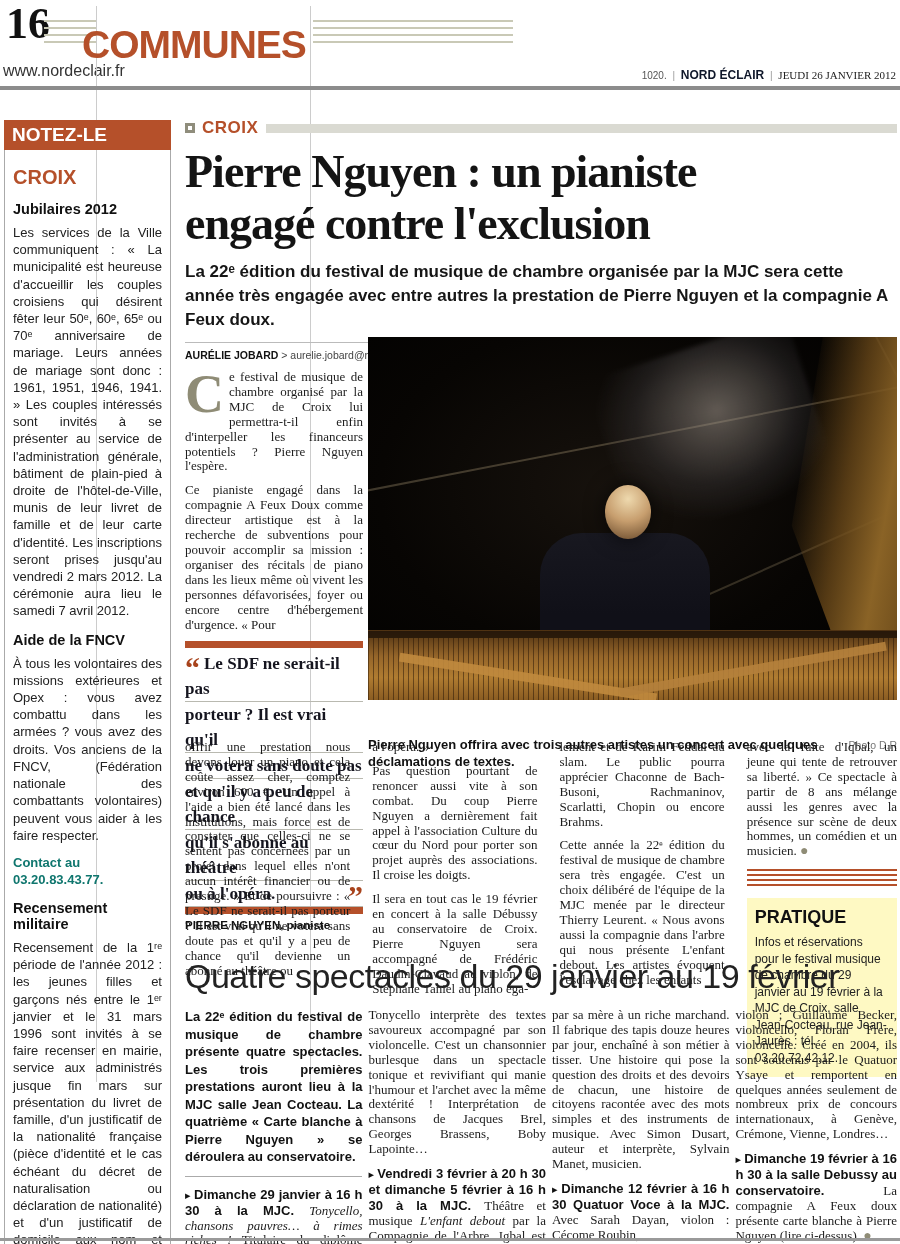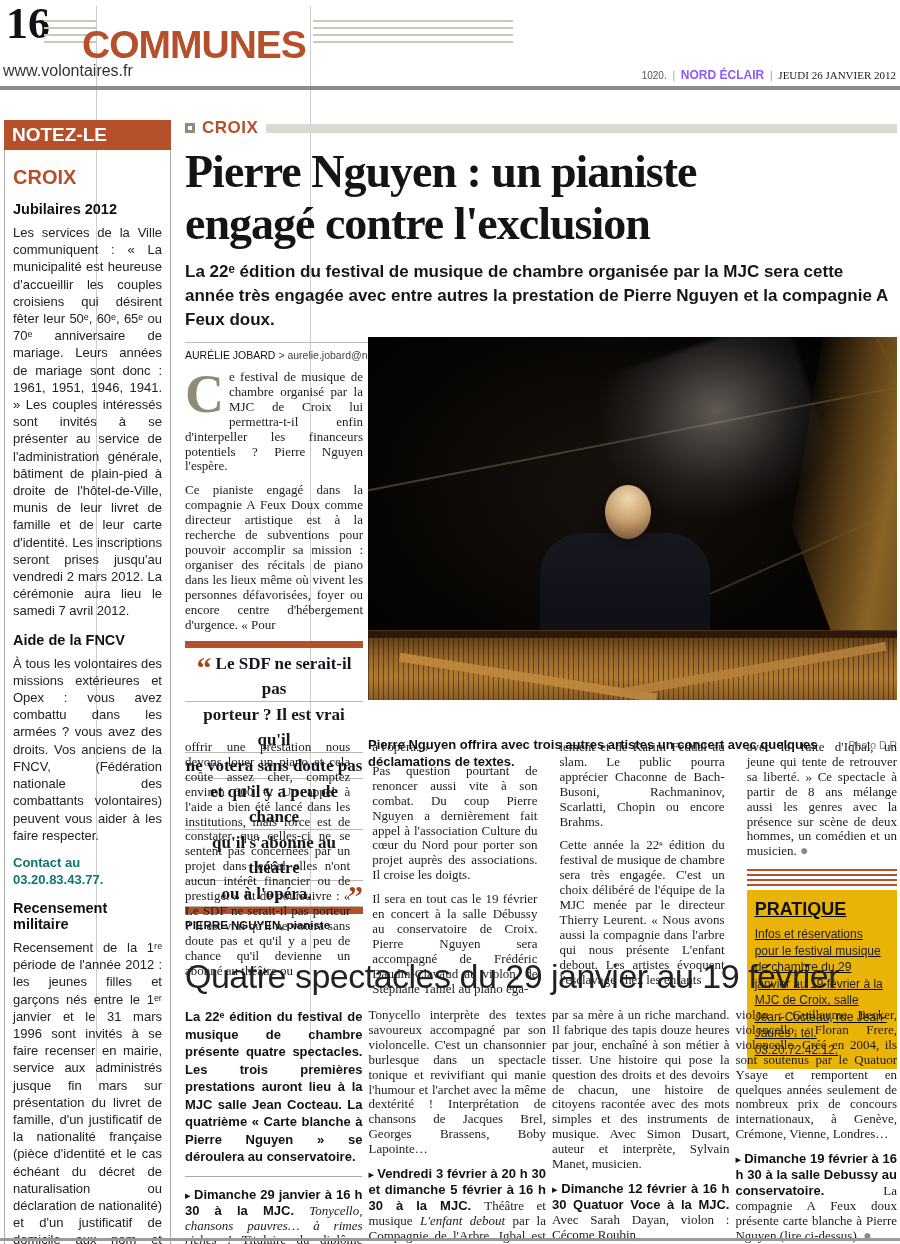--- a/index.html
+++ b/index.html
@@ -14,21 +14,21 @@
   
   .pagenum{position:absolute;left:6px;top:0px;font:bold 44px/48px var(--serif);color:#111;}
   .hlines{position:absolute;background:repeating-linear-gradient(180deg,#c9c9b6 0 2px,transparent 2px 7px);height:23px;}
   .hl-left{left:44px;top:20px;width:52px;}
   .hl-right{left:313px;top:20px;width:200px;}
   .siteurl{position:absolute;left:3px;top:62px;font:16px var(--sans);color:#333;}
   .vsep{position:absolute;top:6px;bottom:162px;width:1px;background:#ccc;}
   .communes{position:absolute;left:82px;top:24px;width:213px;text-align:center;
     font:bold 39px/42px var(--sans);letter-spacing:-1px;color:var(--accent);}
   .issue{position:absolute;right:4px;top:68px;font:10px var(--sans);color:#555;}
-  .issue .mast{font:bold 12px var(--sans);color:#8b5cf6;margin-top:33px;}
+  .issue .mast{font:bold 12px var(--sans);color:#0f172a;margin-top:33px;}
   .issue .idate{font:11px var(--serif);color:#222;}
   .issue .sep{color:#999;padding:0 3px;}
   .hrule{position:absolute;left:0;top:86px;width:900px;height:4px;background:#8c8c8c;}
   .pagebottomrule{position:absolute;left:0;top:1238px;width:900px;height:3px;background:#9a9a9a;}
 
   
   .sidebar{position:absolute;left:4px;top:120px;width:167px;}
   .notez{background:var(--accent);color:#fff;font:bold 19px/30px var(--sans);padding:0 8px;}
   .sbox{border:1px solid #aaa;border-top:none;padding:8px 8px 12px;}
   .scity{color:var(--accent);font:bold 20px var(--sans);margin:8px 0 4px;}
@@ -39,29 +39,29 @@
   
   .main-top{position:absolute;left:185px;top:118px;width:712px;}
   .kicker{display:flex;align-items:center;height:20px;}
   .kicker-sq{width:10px;height:10px;border:3px solid #8f8d7c;background:#fff;margin-right:7px;}
   .kicker-label{font:bold 17px var(--sans);color:var(--accent);letter-spacing:.5px;margin-right:8px;}
   .kicker-bar{flex:1;height:9px;background:#dadad2;}
   .headline{font:bold 46px/52px var(--serif);color:#141414;letter-spacing:-1px;margin:8px 0 10px;}
   .subhead{font:bold 17px/24px var(--sans);color:#161616;margin:2px 0 10px;}
   .byrule{border-top:1px solid #bbb;}
   .byline{font:10.5px var(--sans);color:#444;padding:6px 0 9px;}
-  .byline .bname{font-weight:normal;color:#111;}
+  .byline .bname{font-weight:bold;color:#111;}
 
   .colA{width:178px;}
   .bt{font:13px/14.9px var(--serif);color:#1c1c1c;text-align:justify;margin-bottom:9px;}
   .dropcap{float:left;font:bold 54px/44px var(--serif);color:#8f8c76;padding:2px 5px 0 0;}
 
   .quote{margin-top:4px;}
   .qbar{height:7px;background:var(--accent);}
-  .qlines{padding:3px 0 0;text-align:center;}
+  .qlines{padding:3px 0 0;}
   .qline{font:bold 17px/25px var(--serif);color:#15151f;border-bottom:1px solid #b9b9b0;}
   .qopen,.qclose{font:bold 30px/10px var(--serif);color:#a8431c;}
   .qopen{margin-right:4px;vertical-align:-9px;}
   .qclose{float:right;vertical-align:-9px;margin-top:10px;}
   .qattr{font:bold 11.5px var(--sans);color:#111;padding-top:5px;}
 
   
   .photo{position:absolute;left:368px;top:337px;width:529px;height:363px;background:#000;overflow:hidden;}
   .ph{position:absolute;}
   .ph-bg{inset:0;background:radial-gradient(ellipse at 45% 42%,#17120d 0%,#070503 55%,#000 100%);}
@@ -90,21 +90,21 @@
 
   .caption-row{position:absolute;left:368px;top:704px;width:529px;display:flex;align-items:baseline;}
   .caption{flex:1;font:bold 13px/17px var(--sans);color:#111;margin-top:32px;}
   .credit{font:10.5px var(--sans);color:#777;margin-left:10px;white-space:nowrap;}
 
   
   .midrow{position:absolute;left:185px;top:740px;width:712px;display:flex;gap:22px;}
   .mcol{width:178px;}
   .mcol:last-child{width:162px;}
   .pstripes{height:17px;background:repeating-linear-gradient(180deg,var(--accent) 0 2px,transparent 2px 5px);margin:10px 0 0;}
-  .pratique{background:#eab308;padding:9px 8px 11px;margin-top:4px;text-decoration:underline;}
+  .pratique{background:#fef9c3;padding:9px 8px 11px;margin-top:12px;}
   .ptitle{font:bold 18px var(--sans);color:#111;margin-bottom:6px;}
   .pbody{font:12px/16.5px var(--sans);color:#222;}
   .end-dot{color:#8f8c76;font-size:14px;}
 
   
   .bottom{position:absolute;left:185px;top:956px;width:712px;}
   .h2line{font:34px/40px var(--sans);color:#222;letter-spacing:-.5px;margin-bottom:12px;}
   .brow{display:flex;gap:6px;}
   .bcol{width:178px;}
   .bcol:last-child{width:162px;}
@@ -115,21 +115,21 @@
   .iti{font-style:italic;}
 </style>
 </head>
 <body>
 
 <div class="page">
 
   <div>
     <div class="pagenum">16</div>
     <div class="hlines hl-left"></div>
-    <div class="siteurl">www.volontaires.fr</div>
+    <div class="siteurl">www.nordeclair.fr</div>
     <div class="vsep" style="left:96px;"></div>
     <div class="communes">COMMUNES</div>
     <div class="vsep" style="left:310px;"></div>
     <div class="hlines hl-right"></div>
     <div class="issue">
       <span>1020.</span>
       <span class="sep">|</span>
       <span class="mast">NORD ÉCLAIR</span>
       <span class="sep">|</span>
       <span class="idate">JEUDI 26 JANVIER 2012</span>

